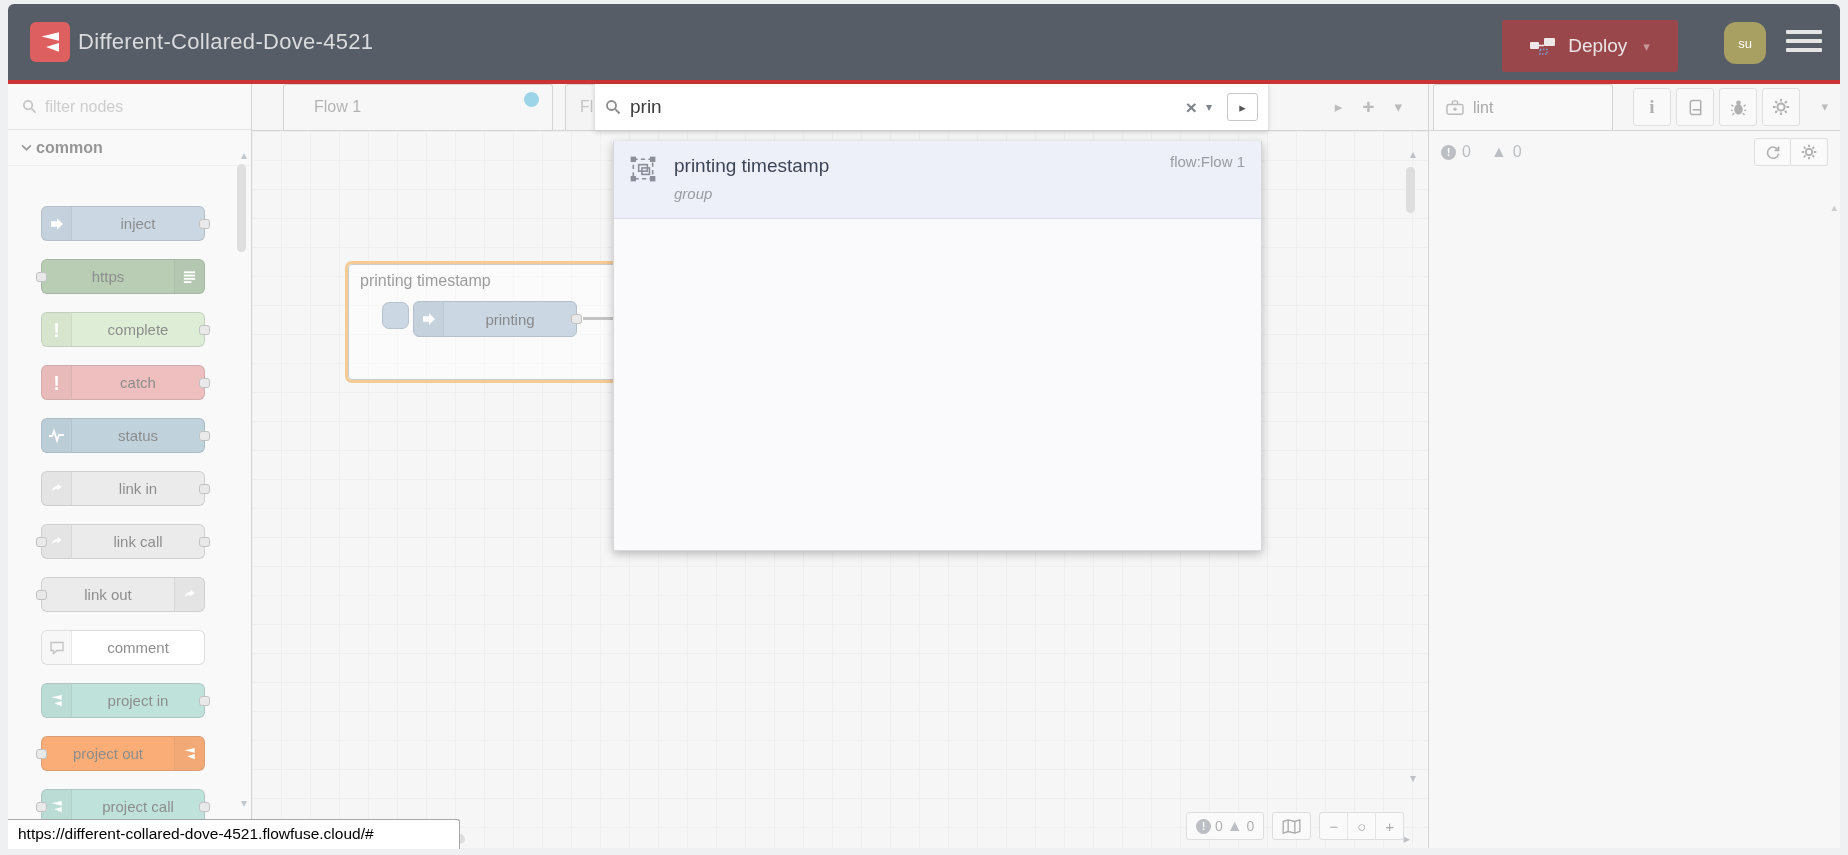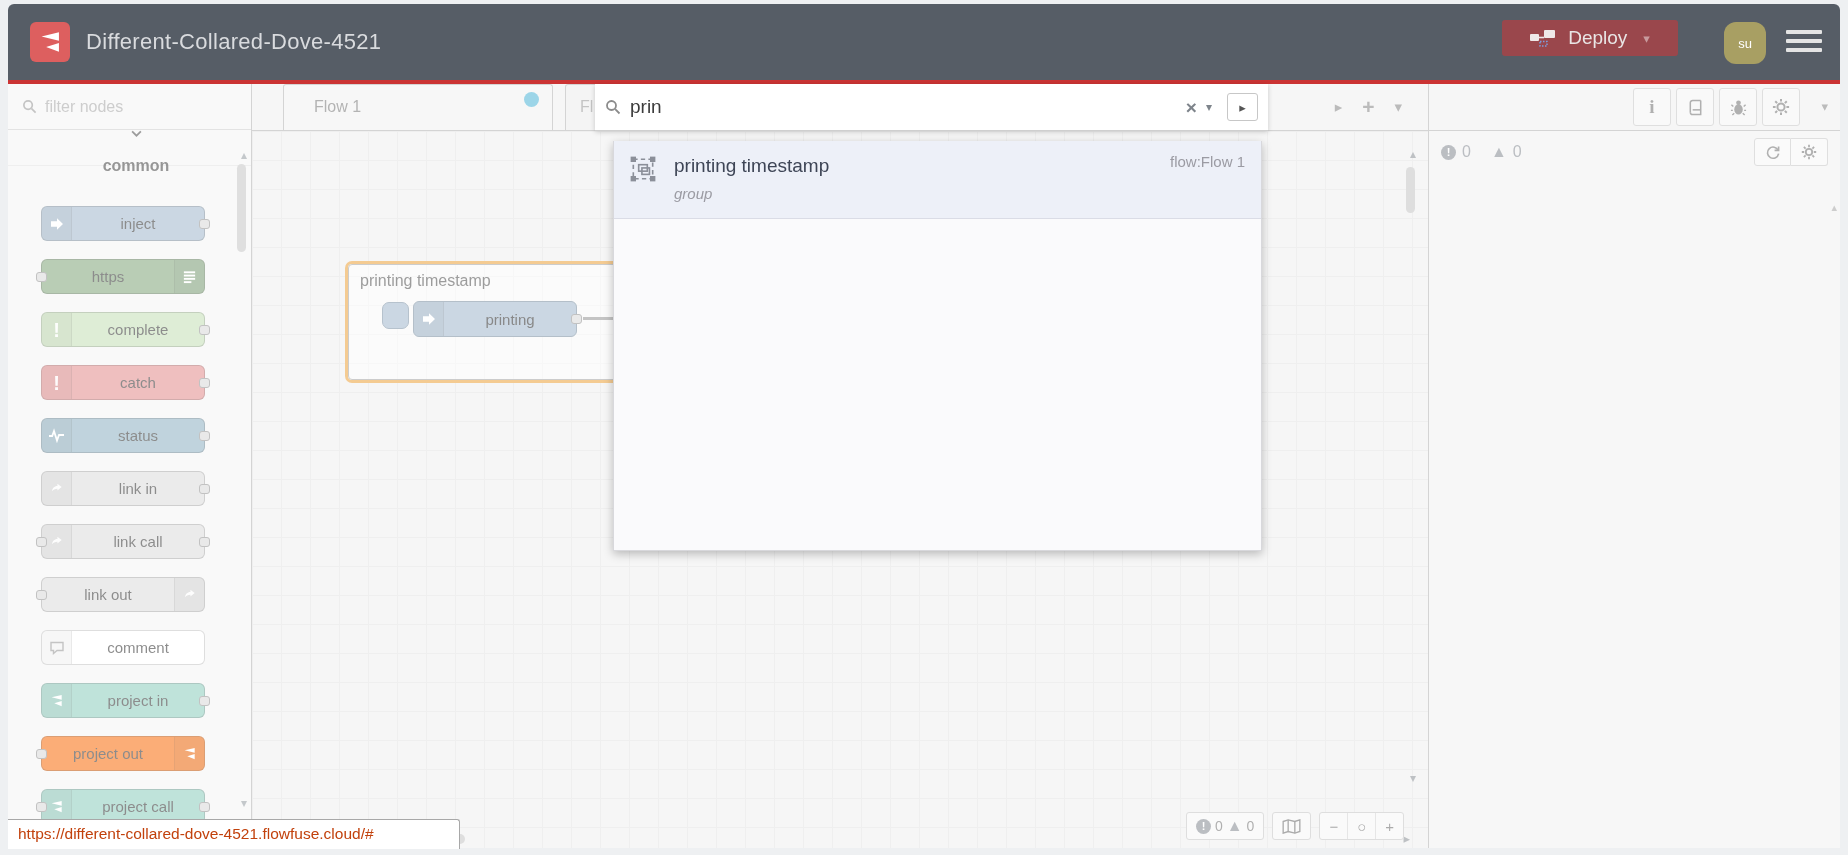--- a/index.html
+++ b/index.html
@@ -6,41 +6,41 @@
   html,body { font-family:"Liberation Sans","DejaVu Sans",sans-serif; }
   .screen { position:relative; width:1848px; height:855px; background:#eef0f2; overflow:hidden; }
 
   
   .header { position:absolute; left:8px; right:8px; top:4px; height:80px;
     background:#565d66; border-bottom:4px solid #cb3434; border-radius:6px 6px 0 0;
     display:flex; align-items:center; }
   .logo { width:40px; height:40px; margin-left:22px; background:#dd5f5f; border-radius:6px;
     display:flex; align-items:center; justify-content:center; }
   .logo svg { width:26px; height:26px; }
-  .app-title { margin-left:16px; font-size:22px; color:#d9dbde; letter-spacing:.3px; }
-  .deploy-btn { position:absolute; right:162px; top:16px; width:176px; height:36px;
+  .app-title { margin-left:8px; font-size:22px; color:#d9dbde; letter-spacing:.3px; }
+  .deploy-btn { position:absolute; right:162px; top:16px; width:176px; height:52px;
     background:#9a474c; border-radius:3px; display:flex; align-items:center; justify-content:center;
     gap:12px; color:#e9e5e5; font-size:19px; cursor:pointer; }
   .deploy-caret { color:#c89a9d; font-size:13px; margin-left:4px; }
   .avatar { position:absolute; right:74px; top:18px; width:42px; height:42px; border-radius:12px;
     background:#a89f63; color:#fff; font-size:13px; display:flex; align-items:center; justify-content:center; }
   .hamburger { position:absolute; right:18px; top:26px; width:36px; cursor:pointer; }
   .hamburger div { height:4px; background:#e4e4e4; border-radius:1px; margin-bottom:5px; }
 
   
   .main { position:absolute; left:8px; right:8px; top:84px; bottom:7px; display:flex; background:#efefef; }
   .dim { position:absolute; inset:0; background:rgba(255,255,255,.42); z-index:40; pointer-events:none; }
 
   
   .palette { position:relative; width:244px; background:#f4f4f4; border-right:1px solid #b5b5b5; flex:none; }
   .pal-filter { height:46px; border-bottom:1px solid #cfcfcf; display:flex; align-items:center; gap:8px; padding:0 14px; }
   .pal-filter input { border:none; outline:none; background:transparent; font-size:16px; color:#777; width:160px; }
   .pal-filter input::placeholder { color:#a9a9a9; }
-  .pal-cat { height:36px; display:flex; align-items:center; gap:20px; padding-left:13px;
-    border-bottom:1px solid #e4e4e4; font-size:16px; font-weight:bold; color:#4a4a4a; cursor:pointer;flex-direction:column; }
+  .pal-cat { height:36px; display:flex; align-items:center; gap:4px; padding-left:13px;
+    border-bottom:1px solid #e4e4e4; font-size:16px; font-weight:bold; color:#4a4a4a; cursor:pointer; }
   .pal-nodes { padding-top:40px; }
   .pnode { position:relative; width:164px; height:35px; margin:0 0 18px 33px; border:1px solid rgba(0,0,0,.22);
     border-radius:6px; display:flex; font-size:15px; color:#3a3a3a; cursor:move; }
   .nstrip { width:30px; flex:none; background:rgba(0,0,0,.055); display:flex; align-items:center; justify-content:center; }
   .nstrip.left { border-right:1px solid rgba(0,0,0,.10); border-radius:5px 0 0 5px; }
   .nstrip.right { border-left:1px solid rgba(0,0,0,.10); border-radius:0 5px 5px 0; }
   .nlabel { flex:1; display:flex; align-items:center; justify-content:center; }
   .port { position:absolute; width:11px; height:10px; background:#d9d9d9; border:1px solid #979797; border-radius:3px; top:12px; }
   .pout { right:-6px; } .pin { left:-6px; }
   .pal-scroll-up { position:absolute; top:64px; right:4px; color:#9aa0a6; font-size:12px; }
@@ -131,21 +131,21 @@
   .lint-tool { width:37px; height:28px; border:1px solid #c9c9c9; background:#f6f6f6; display:flex;
     align-items:center; justify-content:center; cursor:pointer; }
   .lint-tool:first-child { border-radius:3px 0 0 3px; }
   .lint-tool:last-child { border-radius:0 3px 3px 0; border-left:none; }
   .lint-body { position:relative; flex:1; background:#f1f1f2; }
   .lint-scroll-up { position:absolute; right:3px; top:28px; color:#aaa; font-size:11px; }
 
   
   .status-tip { position:absolute; left:8px; top:819px; height:30px; width:452px; background:#fff;
     border:1px solid #a8a8a8; border-left:none; border-bottom:none; border-top-right-radius:3px;
-    font-size:15.5px; color:#c2410c; padding:5px 10px 0; z-index:80; white-space:nowrap; overflow:hidden; }
+    font-size:15.5px; color:#000000; padding:5px 10px 0; z-index:80; white-space:nowrap; overflow:hidden; }
 
   .svgicon { display:flex; align-items:center; justify-content:center; }
   .svgicon svg { display:block; }
 </style>
 </head>
 <body>
 
 <div class="screen">
 
   <div class="header">
@@ -408,20 +408,30 @@
         <div class="hscroll-thumb"></div>
         <div class="hscroll-right">▸</div>
         <div class="vscroll-up">▴</div>
         <div class="vscroll-thumb"></div>
         <div class="vscroll-down">▾</div>
       </div>
     </div>
 
     <div class="sidebar">
       <div class="sb-strip">
+        <div class="sb-tab">
+          <span class="svgicon">
+            <svg width="18" height="16" viewBox="0 0 20 18" fill="none" stroke="#8a8a8a" stroke-width="1.6">
+                <rect x="1" y="5" width="18" height="11" rx="2"></rect>
+                <path d="M7 5V3a2 2 0 012-2h2a2 2 0 012 2v2"></path>
+                <path d="M10 8.5v4M8 10.5h4"></path>
+              </svg>
+          </span>
+          <span>lint</span>
+        </div>
         <div class="sb-btns">
           <div class="sb-btn">
               <span class="info-i">i</span>
             </div>
           <div class="sb-btn">
             <span class="svgicon">
               <svg width="17" height="17" viewBox="0 0 18 18" fill="none" stroke="#777" stroke-width="1.6">
                   <path d="M14.5 1.5H6A2.5 2.5 0 003.5 4v10"></path>
                   <path d="M3.5 14A2.5 2.5 0 006 16.5h8.5V1.5"></path>
                   <path d="M6 11.5h8.5"></path>

